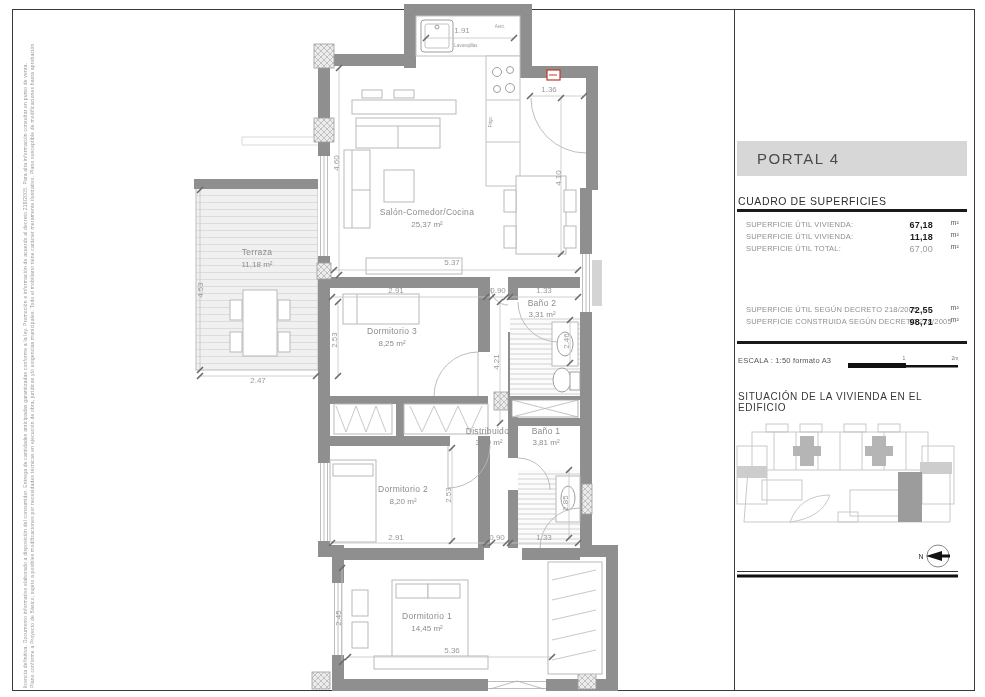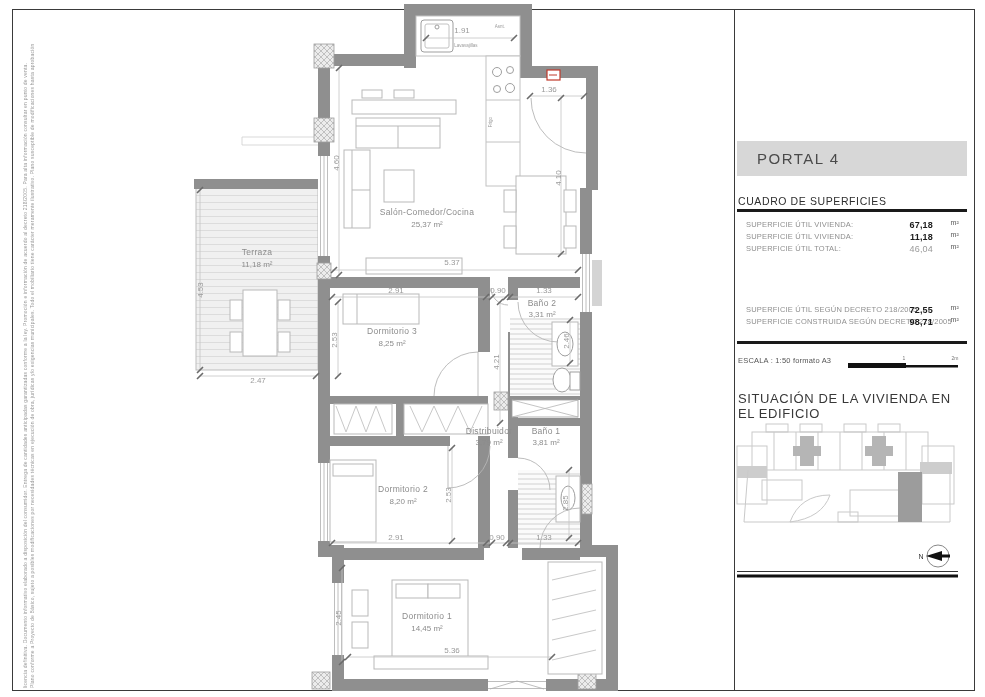--- a/index.html
+++ b/index.html
@@ -19,21 +19,21 @@
         display:flex;align-items:center;gap:36px;padding-left:20px;box-sizing:border-box;
         font-size:15px;color:#4a4a4a;letter-spacing:1.5px;}
   .sec-title{position:absolute;top:195px;left:1px;font-size:10.5px;color:#2e2e2e;letter-spacing:.6px;}
   .rule-thick{position:absolute;left:0;width:230px;height:2.5px;background:#1a1a1a;}
   .srow{position:absolute;left:9px;width:229px;height:12px;font-size:7.5px;color:#8f8f8f;letter-spacing:.2px;}
   .srow .val{position:absolute;right:42px;top:0;font-size:9px;font-weight:bold;color:#1c1c1c;}
   .srow.dimval .val{color:#9a9a9a;font-weight:normal;}
   .srow .unit{position:absolute;right:16px;top:-1px;font-size:7px;color:#555;}
   .escala{position:absolute;top:356px;left:1px;font-size:7.5px;color:#555;letter-spacing:.2px;}
   .escala .ev{margin-left:0;}
-  .sit-title{position:absolute;top:391px;left:1px;font-size:13px;color:#383838;letter-spacing:.6px;}
+  .sit-title{position:absolute;top:391px;left:1px;font-size:10px;color:#383838;letter-spacing:.6px;}
   svg{position:absolute;left:0;top:0;}
   svg text{font-family:"Liberation Sans",sans-serif;}
   .rlabel{font-size:8.5px;fill:#8c8c8c;letter-spacing:.3px;}
   .rarea{font-size:8px;fill:#8c8c8c;}
   .dim{font-size:8px;fill:#9a9a9a;}
   .tiny{font-size:4.5px;fill:#9a9a9a;}
   .scaletick{font-size:5px;fill:#777;}
   .nlabel{font-size:7px;fill:#333;}
 </style>
 </head>
@@ -331,21 +331,21 @@
       <span class="val">67,18</span>
       <span class="unit">m²</span>
     </div>
     <div class="srow" style="top:232px">
       <span>SUPERFICIE ÚTIL VIVIENDA:</span>
       <span class="val">11,18</span>
       <span class="unit">m²</span>
     </div>
     <div class="srow dimval" style="top:244px">
       <span>SUPERFICIE ÚTIL TOTAL:</span>
-      <span class="val">46,04</span>
+      <span class="val">67,00</span>
       <span class="unit">m²</span>
     </div>
     <div class="srow" style="top:305px">
       <span>SUPERFICIE ÚTIL SEGÚN DECRETO 218/2005</span>
       <span class="val">72,55</span>
       <span class="unit">m²</span>
     </div>
     <div class="srow" style="top:317px">
       <span>SUPERFICIE CONSTRUIDA SEGÚN DECRETO 218/2005</span>
       <span class="val">98,71</span>

